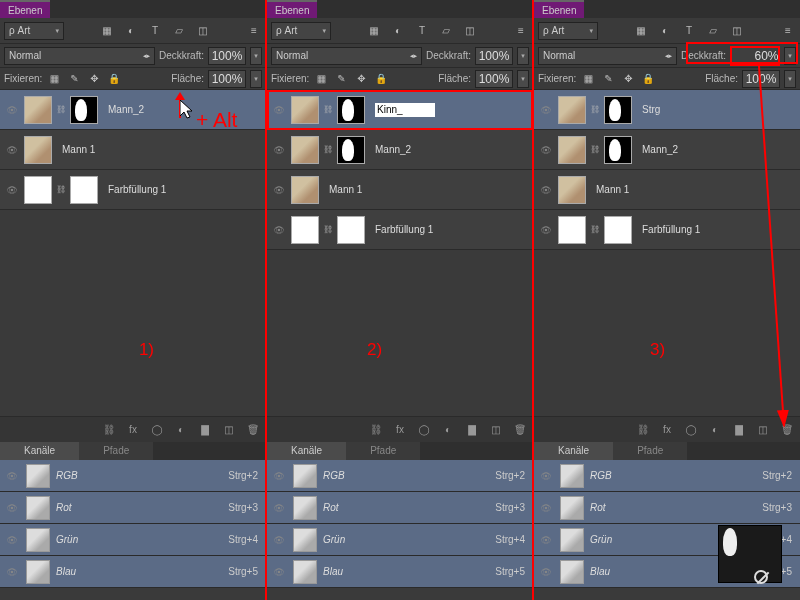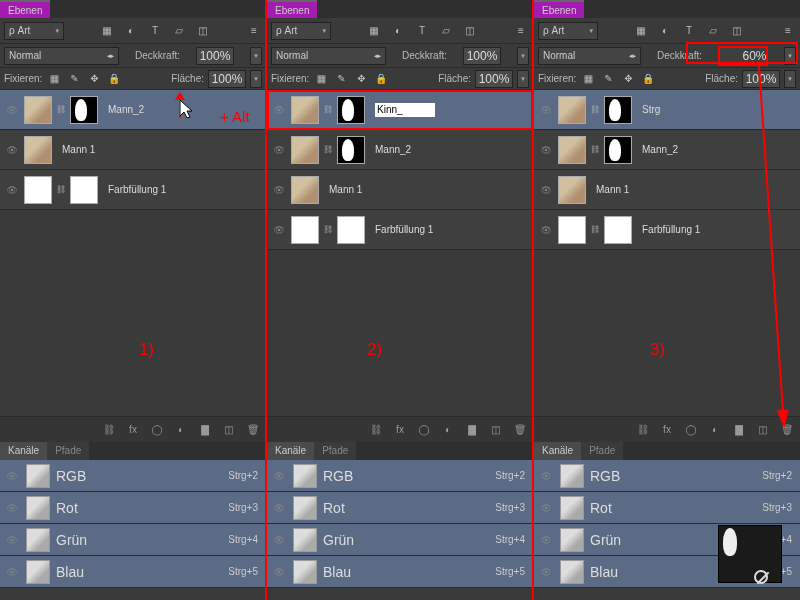--- a/index.html
+++ b/index.html
@@ -6,29 +6,29 @@
   body { background: #3a3a3a; width: 800px; height: 600px; overflow: hidden; position: relative; }
   .panel { position: absolute; top: 0; bottom: 0; background: #3a3a3a; }
   .p1 { left: 0; width: 266px; }
   .p2 { left: 267px; width: 266px; }
   .p3 { left: 534px; width: 266px; }
   .divider { position: absolute; top: 0; bottom: 0; width: 2px; background: #ff0000; }
   .d1 { left: 265px; }
   .d2 { left: 532px; }
 
   .titlebar { height: 18px; background: #2f2f2f; display: flex; }
-  .tab { background: #a21caf; color: #ccc; font-size: 10px; padding: 2px 8px; height: 18px; line-height: 14px; border-top: 2px solid #666; }
+  .tab { background: #701a75; color: #ccc; font-size: 10px; padding: 2px 8px; height: 18px; line-height: 14px; border-top: 2px solid #666; }
 
   .toolbar1 { height: 26px; display: flex; align-items: center; padding: 0 4px; gap: 4px; border-bottom: 1px solid #2a2a2a; }
   .search { height: 18px; background: #444; border: 1px solid #222; color: #ccc; font-size: 10px; padding: 0 4px; display: flex; align-items: center; width: 60px; }
   .search .tri { margin-left: auto; font-size: 7px; color: #aaa; }
   .ic { width: 16px; height: 16px; display: flex; align-items: center; justify-content: center; color: #bbb; font-size: 10px; }
   .menuico { margin-left: auto; }
 
-  .toolbar2 { height: 24px; display: flex; align-items: center; padding: 0 4px; gap: 16px; border-bottom: 1px solid #2a2a2a; }
+  .toolbar2 { height: 24px; display: flex; align-items: center; padding: 0 4px; gap: 4px; border-bottom: 1px solid #2a2a2a; }
   .blend { flex: 1; height: 18px; background: #444; border: 1px solid #222; color: #ccc; font-size: 10px; padding: 0 4px; display: flex; align-items: center; }
   .blend .tri { margin-left: auto; font-size: 7px; }
   .label { color: #bbb; font-size: 10px; }
   .pct { width: 38px; height: 18px; background: #4a4a4a; border: 1px solid #222; color: #ddd; font-size: 12px; display: flex; align-items: center; justify-content: center; }
   .pct.hl { border: 2px solid #ff0000; height: 20px; width: 50px; background: #3f3f3f; padding-left: 23px; }
   .tritiny { width: 12px; height: 18px; background: #4a4a4a; border: 1px solid #222; color: #aaa; font-size: 7px; display: flex; align-items: center; justify-content: center; }
 
   .toolbar3 { height: 22px; display: flex; align-items: center; padding: 0 4px; gap: 4px; border-bottom: 1px solid #2a2a2a; }
 
   .layerlist { background: #3f3f3f; }
@@ -45,31 +45,31 @@
   .lname { color: #ddd; font-size: 10px; margin-left: 6px; }
   .lname input { background: #fff; border: none; font-size: 10px; width: 60px; height: 14px; padding: 0 2px; }
 
   .emptyarea { flex: 1; background: #3a3a3a; height: 200px; position: relative; }
   .stepnum { position: absolute; color: #ff0000; font-size: 17px; }
 
   .bottomicons { height: 26px; display: flex; align-items: center; justify-content: flex-end; gap: 10px; padding: 0 6px; border-top: 1px solid #2a2a2a; color: #999; background: #353535; }
   .bic { width: 14px; height: 14px; font-size: 10px; display: flex; align-items: center; justify-content: center; }
 
   .chtitlebar { height: 18px; background: #2f2f2f; display: flex; }
-  .chtab { background: #4b4b4b; color: #ccc; font-size: 10px; padding: 2px 8px; height: 18px; line-height: 14px; }
+  .chtab { background: #4b4b4b; color: #ccc; font-size: 10px; padding: 2px 24px; height: 18px; line-height: 14px; }
   .chtab.inact { background: #3a3a3a; color: #888; }
   .chrow { height: 32px; display: flex; align-items: center; padding: 0 4px; gap: 6px; border-bottom: 1px solid #2a2a2a; }
   .chrow.sel { background: #5b6b86; }
   .chthumb { width: 24px; height: 24px; border: 1px solid #999; background: linear-gradient(135deg,#ddd 40%,#aaa 70%); }
-  .chname { color: #ddd; font-size: 14px; flex: 1; }
+  .chname { color: #ddd; font-size: 10px; flex: 1; font-style: italic; }
   .chkey { color: #ccc; font-size: 10px; margin-right: 4px; }
 
   svg.arrow { position: absolute; pointer-events: none; }
   .cursor { position: absolute; pointer-events: none; }
-  .annot { position: absolute; color: #ff0000; font-size: 15px; pointer-events: none; margin-left: 24px; }
+  .annot { position: absolute; color: #ff0000; font-size: 21px; pointer-events: none; }
   .opacity-box { position: absolute; border: 2px solid #ff0000; pointer-events: none; }
 
   .drag-ghost { position: absolute; width: 64px; height: 58px; background: #1a1a1a; border: 1px solid #000; right: 18px; top: 275px; }
   .drag-ghost::before { content:""; position:absolute; left:4px; top:2px; width:14px; height:28px; background:#eee; border-radius: 50% 50% 40% 40%; }
   .noentry { position: absolute; width: 14px; height: 14px; border: 2px solid #ddd; border-radius: 50%; right: 32px; top: 320px; }
   .noentry::after { content:""; position:absolute; left:-1px; top:5px; width:16px; height:2px; background:#ddd; transform: rotate(-45deg); }
 
   .toolglyphs { display: flex; gap: 8px; margin-left: auto; }
 </style>
 </head>

